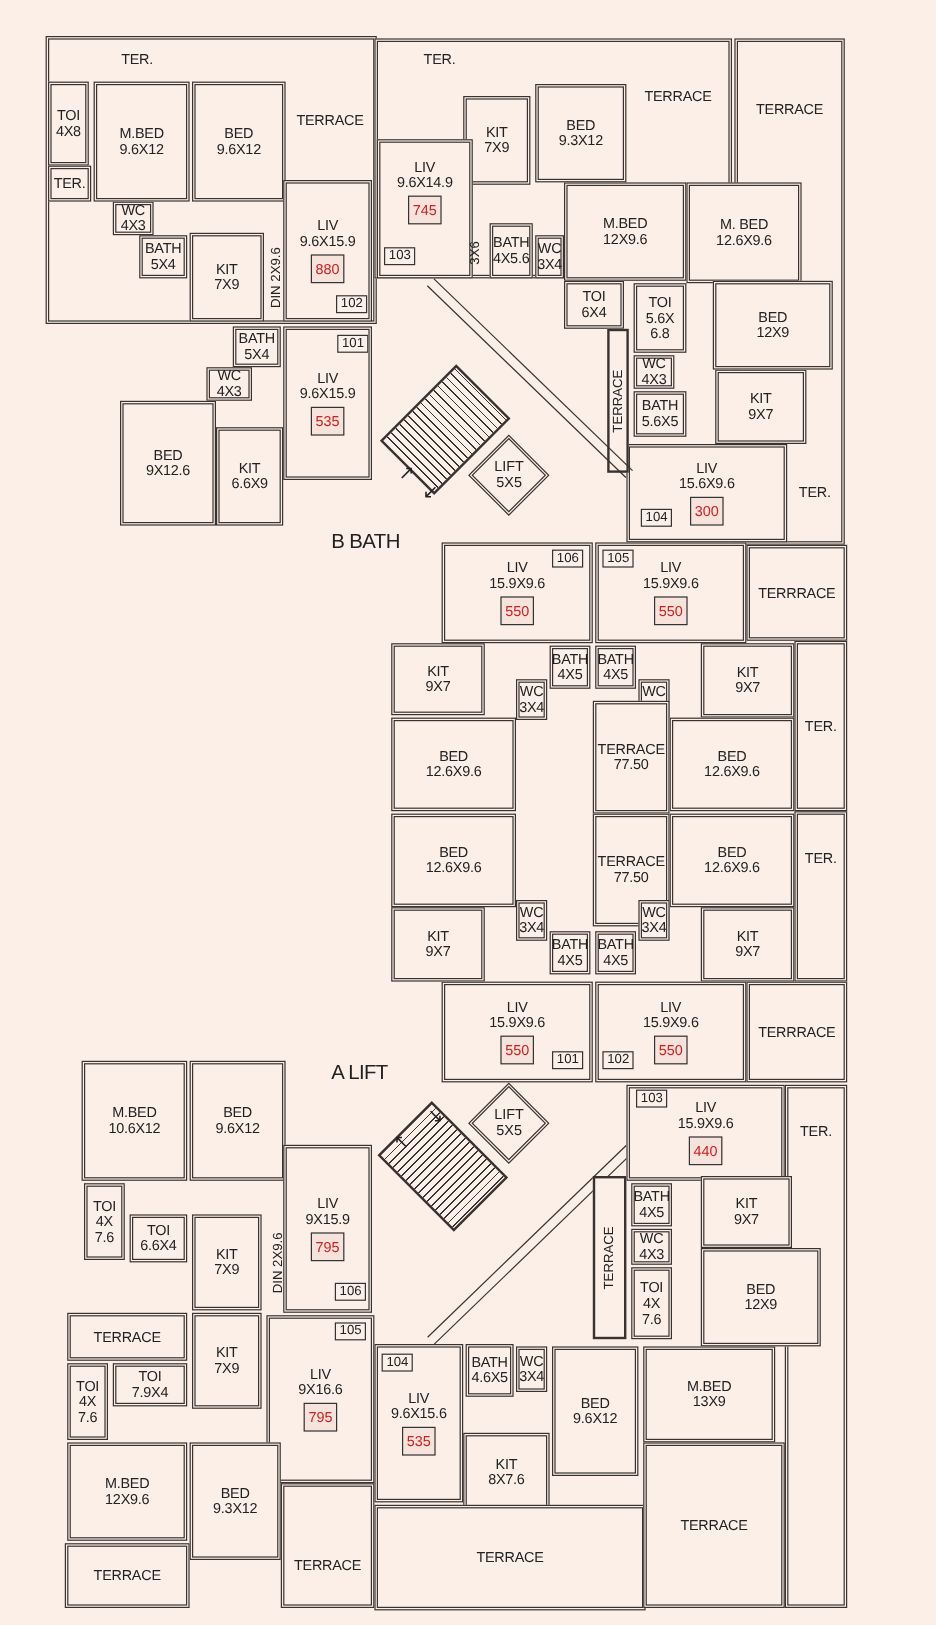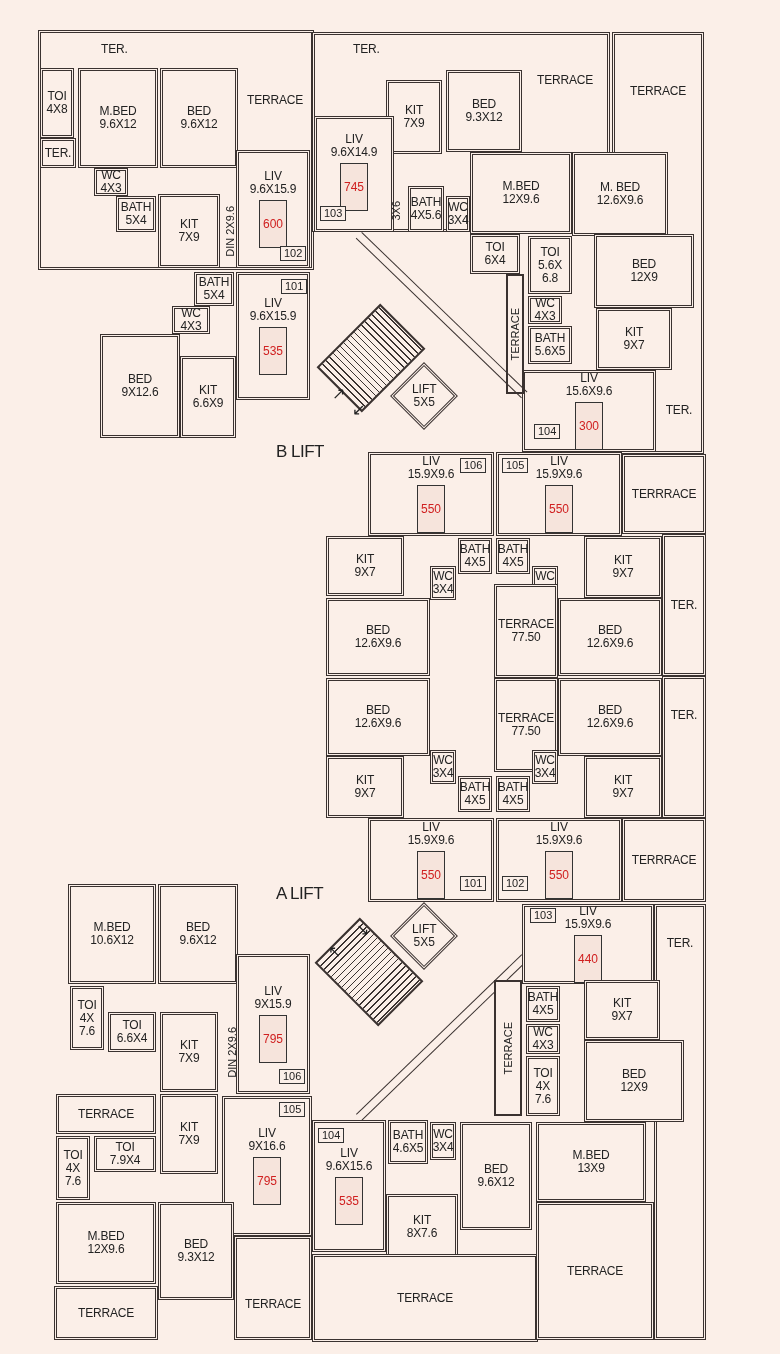--- a/index.html
+++ b/index.html
@@ -2,21 +2,21 @@
 <html><head>
 <meta charset="utf-8">
 <style>
   html,body{margin:0;padding:0;}
   body{width:780px;height:1354px;background:#fbefe8;position:relative;overflow:hidden;font-family:"Liberation Sans",sans-serif;color:#222;}
   .plan{position:absolute;left:0;top:0;width:780px;height:1354px;}
   .room{position:absolute;box-sizing:border-box;border:3px double #3a3230;background:#fbefe8;display:flex;flex-direction:column;align-items:center;justify-content:center;text-align:center;}
   .room.thin{border:2px solid #3a3230;}
   .rn{font-size:12px;line-height:13px;letter-spacing:-0.2px;}
   .rd{font-size:12px;line-height:13px;letter-spacing:-0.2px;}
-  .area{margin-top:4px;border:1.5px solid #333;background:#f6e4dc;color:#d02020;font-size:12px;padding:16px 3px;line-height:14px;}
+  .area{margin-top:4px;border:1.5px solid #333;background:#f6e4dc;color:#d02020;font-size:12px;padding:4px 3px;line-height:14px;}
   .unit{position:absolute;border:1.5px solid #333;font-size:11px;padding:0 3px;line-height:13px;background:#fbefe8;}
   .vert{writing-mode:vertical-rl;transform:rotate(180deg);font-size:11px;}
   .wing{position:absolute;font-size:17px;letter-spacing:-0.5px;}
   .stair{position:absolute;box-sizing:border-box;border:2px solid #3a3230;transform:rotate(-45deg);
     background:repeating-linear-gradient(90deg,#fbefe8 0 4px,#3a3230 4px 5px);}
   .lift{position:absolute;box-sizing:border-box;border:3px double #3a3230;transform:rotate(-45deg);display:flex;align-items:center;justify-content:center;background:#fbefe8;}
   .lift span{transform:rotate(45deg);font-size:12px;line-height:13px;text-align:center;}
   .diag{position:absolute;height:7px;border-top:1.5px solid #3a3230;border-bottom:1.5px solid #3a3230;transform-origin:0 0;}
   .arrow{position:absolute;font-size:16px;}
 </style>
@@ -57,21 +57,21 @@
   <div class="room" style="left:158px;top:194px;width:62px;height:74px;">
     <span class="rn">KIT</span>
     <span class="rd">7X9</span>
   </div>
   <div class="room thin" style="left:220px;top:194px;width:20px;height:74px;border:none;background:transparent;">
     <span class="vert">DIN 2X9.6</span>
   </div>
   <div class="room" style="left:236px;top:150px;width:74px;height:118px;">
     <span class="rn">LIV</span>
     <span class="rd">9.6X15.9</span>
-    <span class="area">600</span>
+    <span class="area">880</span>
   </div>
   <div class="unit" style="left:280px;top:246px;">102</div>
 
   <div class="room" style="left:194px;top:272px;width:40px;height:34px;">
     <span class="rn">BATH</span>
     <span class="rd">5X4</span>
   </div>
   <div class="room" style="left:172px;top:306px;width:38px;height:28px;">
     <span class="rn">WC</span>
     <span class="rd">4X3</span>
@@ -171,21 +171,21 @@
   <div class="room thin" style="left:506px;top:274px;width:18px;height:120px;">
     <span class="vert">TERRACE</span>
   </div>
   <div class="diag" style="left:362px;top:232px;width:230px;transform:rotate(44deg);"></div>
   <div class="stair" style="left:326px;top:326px;width:90px;height:64px;"></div>
   <div class="arrow" style="left:332px;top:384px;">↗</div>
   <div class="arrow" style="left:352px;top:400px;">↙</div>
   <div class="lift" style="left:400px;top:372px;width:48px;height:48px;">
     <span><span>LIFT</span><br><span>5X5</span></span>
   </div>
-  <div class="wing" style="left:276px;top:442px;">B LIFT</div>
+  <div class="wing" style="left:276px;top:442px;">B BATH</div>
 
   <div class="room" style="left:368px;top:452px;width:126px;height:84px;">
     <span class="rn">LIV</span>
     <span class="rd">15.9X9.6</span>
     <span class="area">550</span>
   </div>
   <div class="unit" style="left:460px;top:458px;">106</div>
   <div class="room" style="left:326px;top:536px;width:78px;height:60px;">
     <span class="rn">KIT</span>
     <span class="rd">9X7</span>

